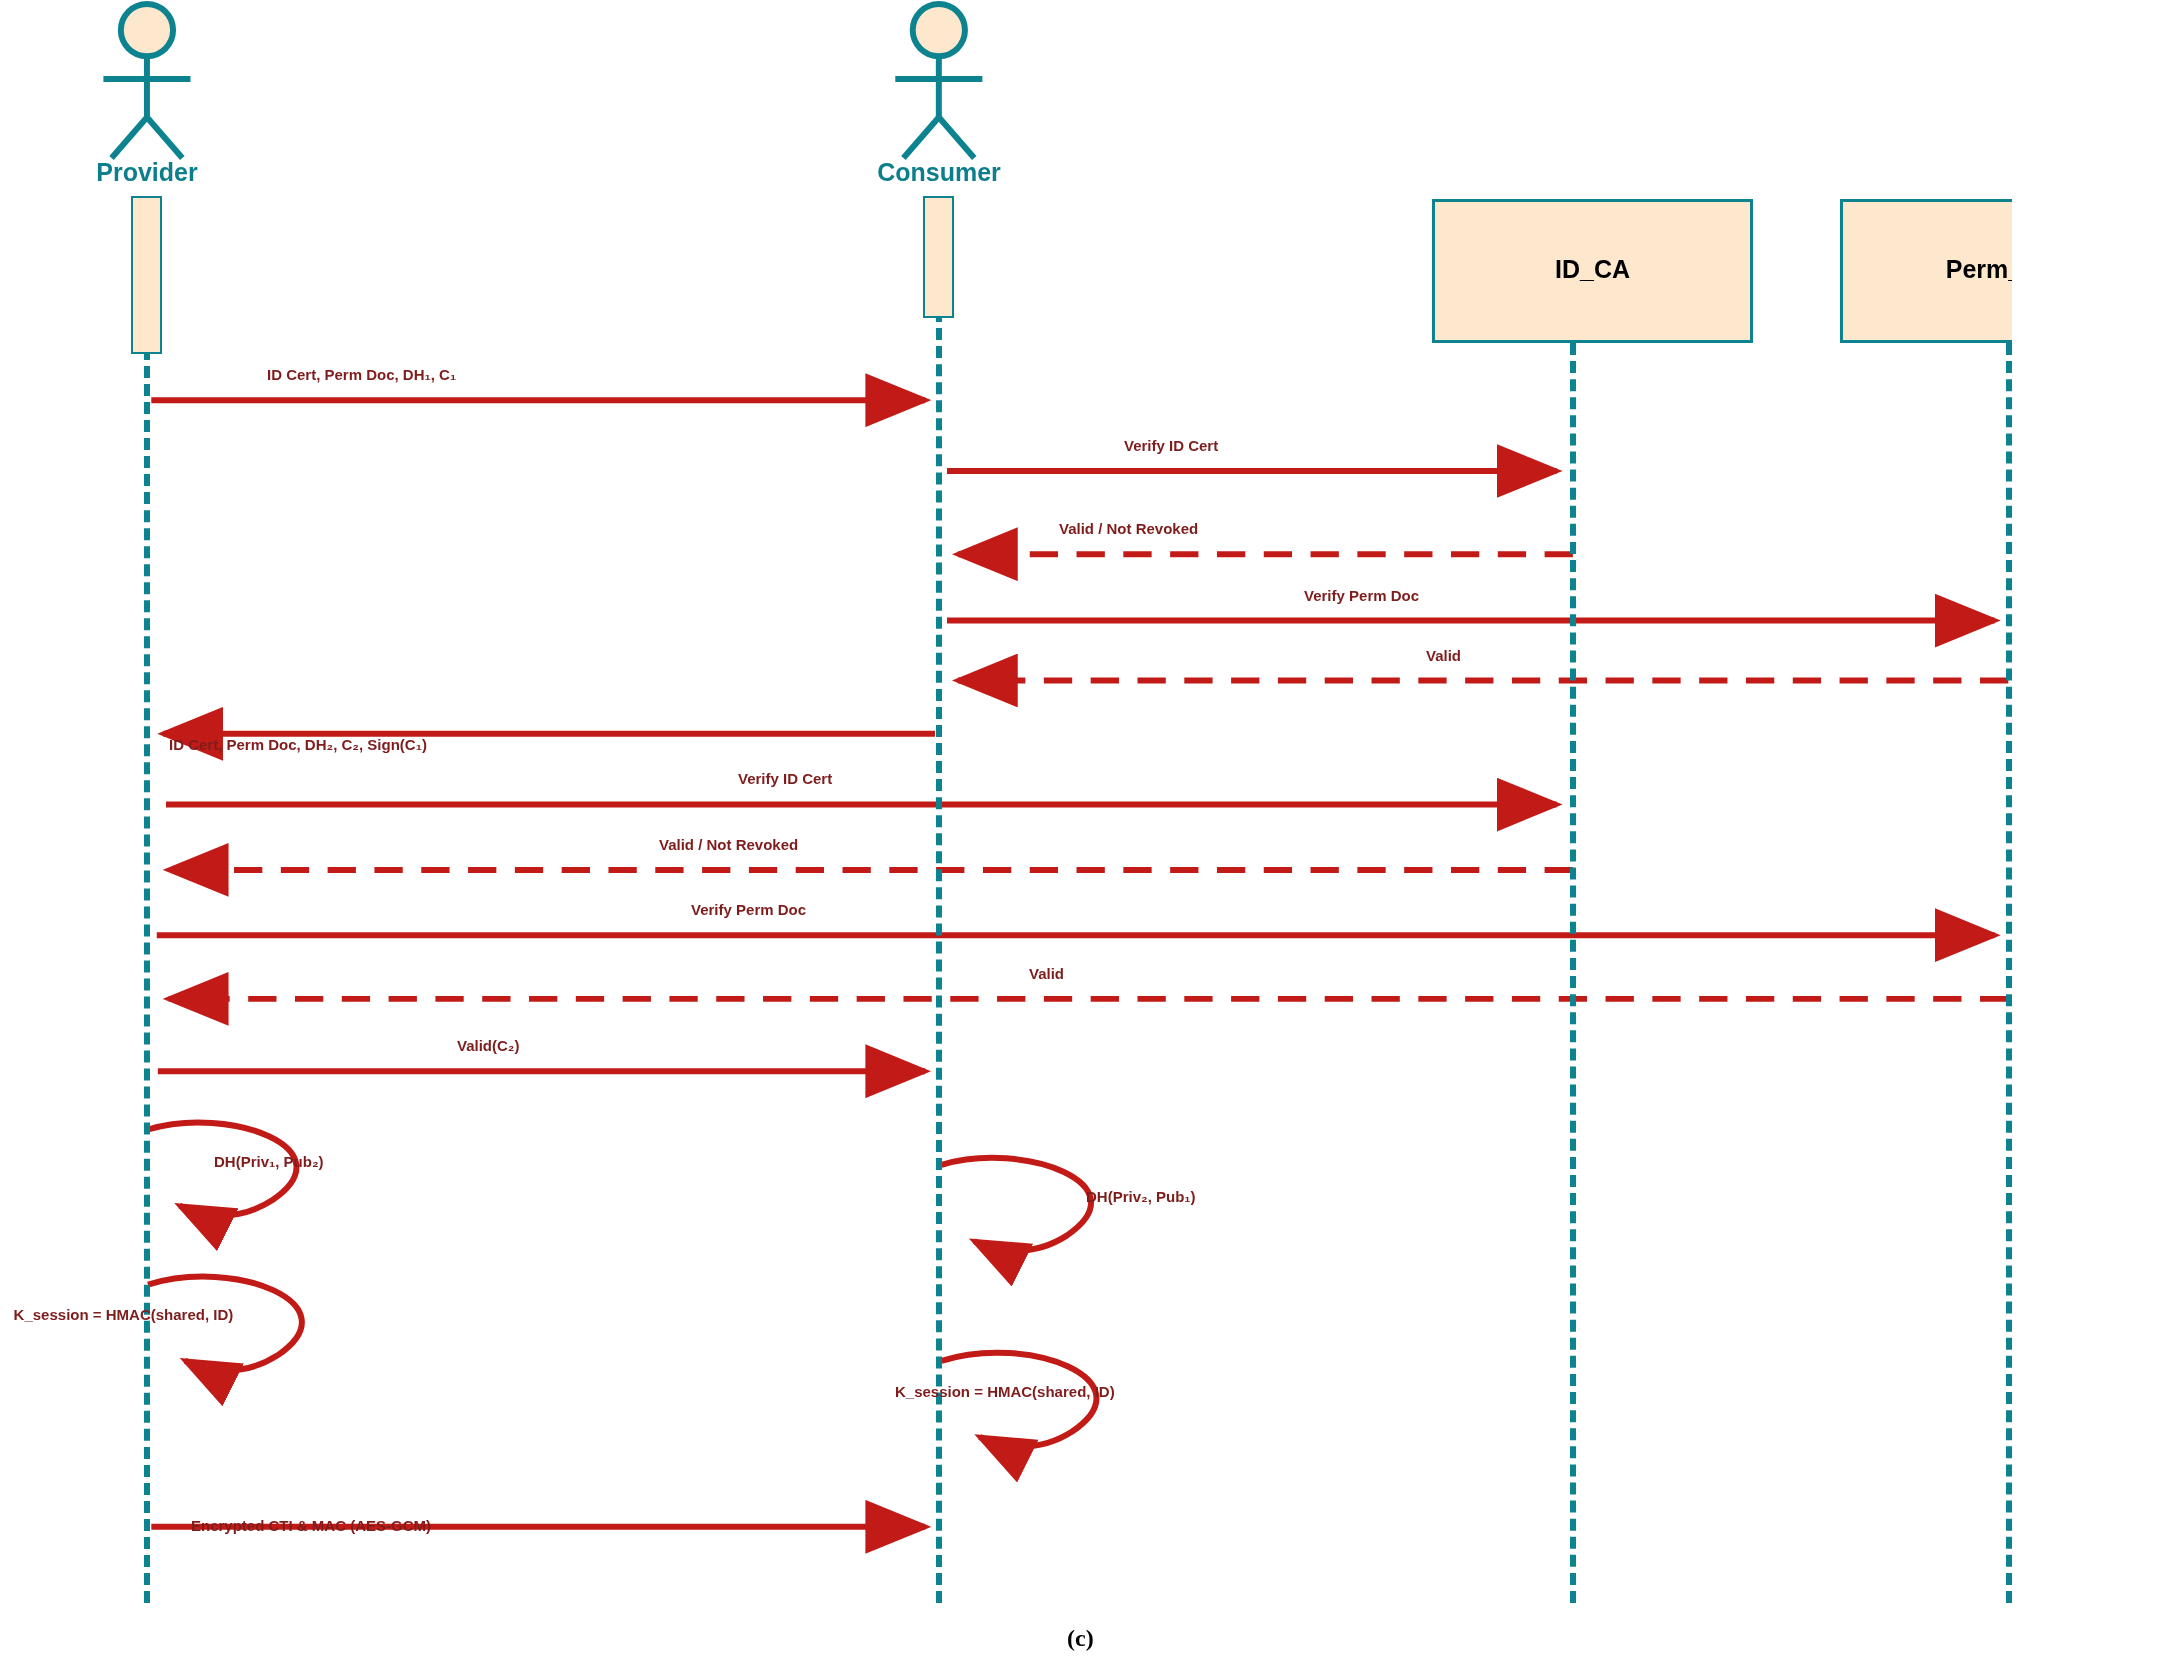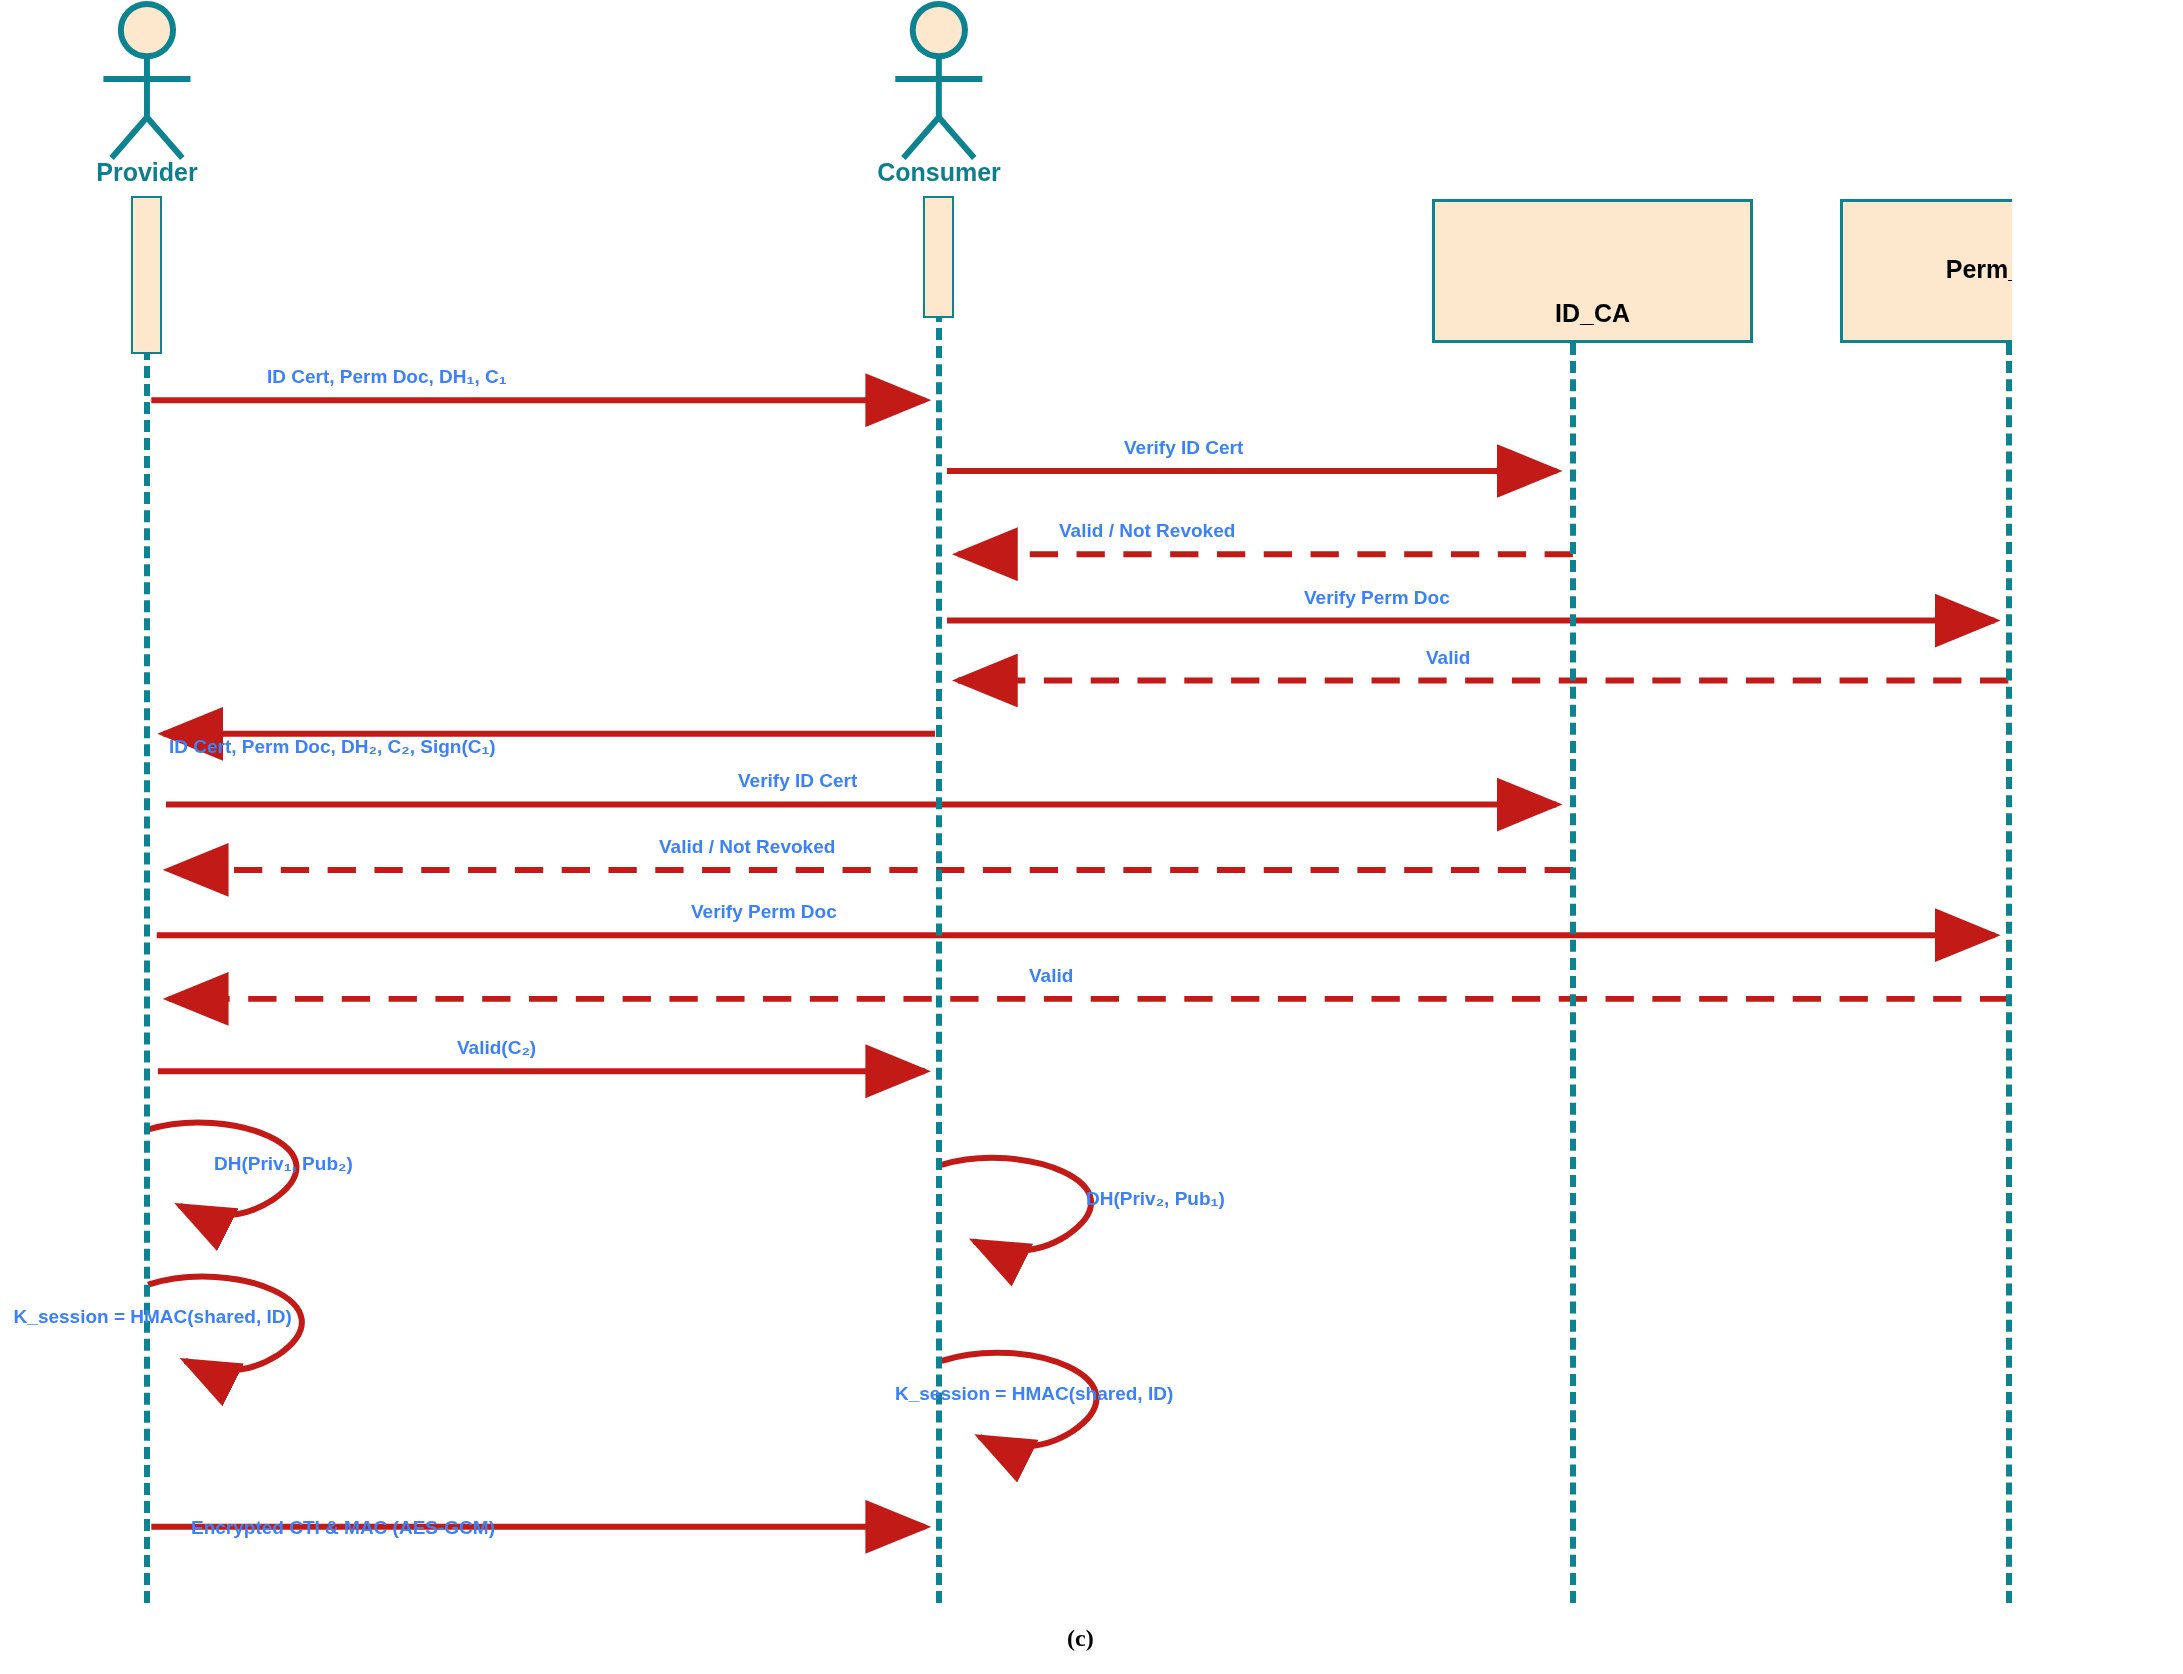--- a/index.html
+++ b/index.html
@@ -46,22 +46,22 @@
     box-sizing: border-box;
   }
   .lifeline {
     position: absolute;
     width: 0;
     border-left: 6px dashed #0d8390;
   }
   .msg-label {
     position: absolute;
     font-weight: bold;
-    color: #3b82f6;
-    font-size: 19px;
+    color: #7f1d1d;
+    font-size: 15px;
     white-space: nowrap;
     z-index: 5;
   }
   .caption {
     position: absolute;
     font-family: "Liberation Serif", serif;
     font-size: 24px;
     font-weight: bold;
     color: #000000;
   }
@@ -149,21 +149,21 @@
   <div class="lifeline" style="left:1570px; top:343px; height:1260px;"></div>
   <div class="lifeline" style="left:2006px; top:343px; height:1260px;"></div>
 
   <div class="activation" style="left:131px; top:196px; width:30.5px; height:158px;"></div>
   <div class="activation" style="left:923px; top:196px; width:30.5px; height:122px;"></div>
 
   <div class="actor-label" style="left:38px; top:158px; width:218px;">Provider</div>
   <div class="actor-label" style="left:830px; top:158px; width:218px;">Consumer</div>
 
   <div class="ca-box" style="left:1432px; top:199px; width:321px; height:144px;"></div>
-  <div class="box-label" style="left:1432px; top:255px; width:321px;margin-top:44px;">ID_CA</div>
+  <div class="box-label" style="left:1432px; top:255px; width:321px;">ID_CA</div>
 
   <div class="ca-box" style="left:1840px; top:199px; width:324px; height:144px;"></div>
   <div class="box-label" style="left:1840px; top:255px; width:324px;">Perm_CA</div>
 
   <div class="msg-label" style="left:267px; top:366px;">ID Cert, Perm Doc, DH₁, C₁</div>
   <div class="msg-label" style="left:1124px; top:437px;">Verify ID Cert</div>
   <div class="msg-label" style="left:1059px; top:520px;">Valid / Not Revoked</div>
   <div class="msg-label" style="left:1304px; top:587px;">Verify Perm Doc</div>
   <div class="msg-label" style="left:1426px; top:647px;">Valid</div>
   <div class="msg-label" style="left:169px; top:736px;">ID Cert, Perm Doc, DH₂, C₂, Sign(C₁)</div>

